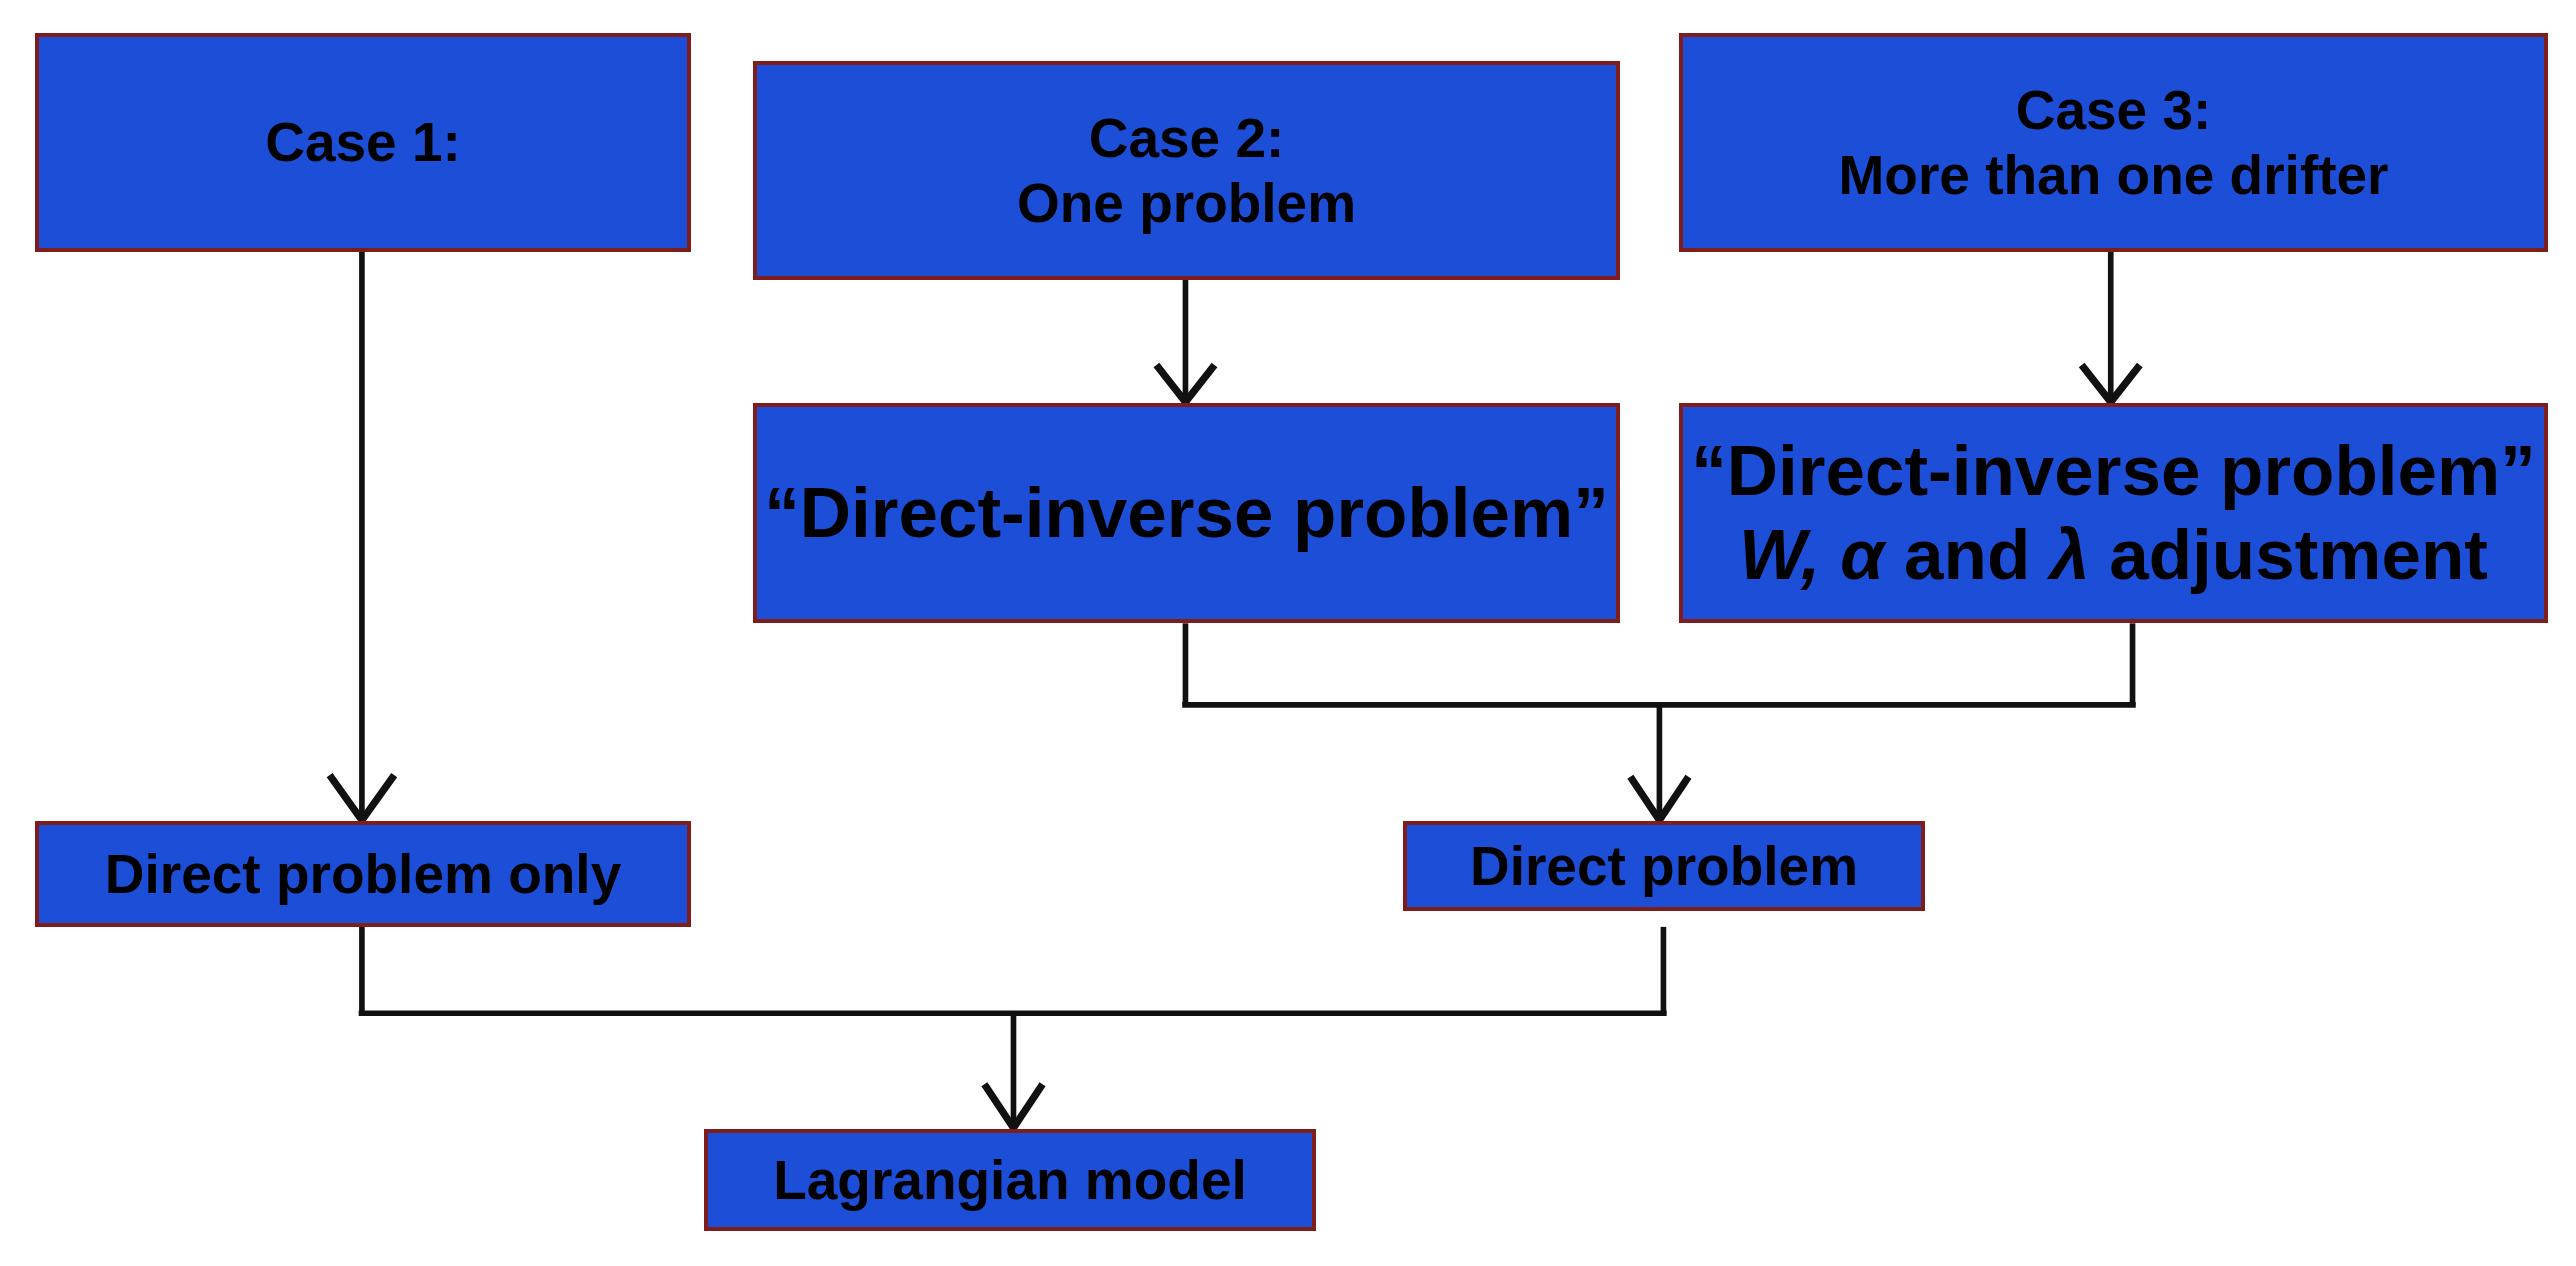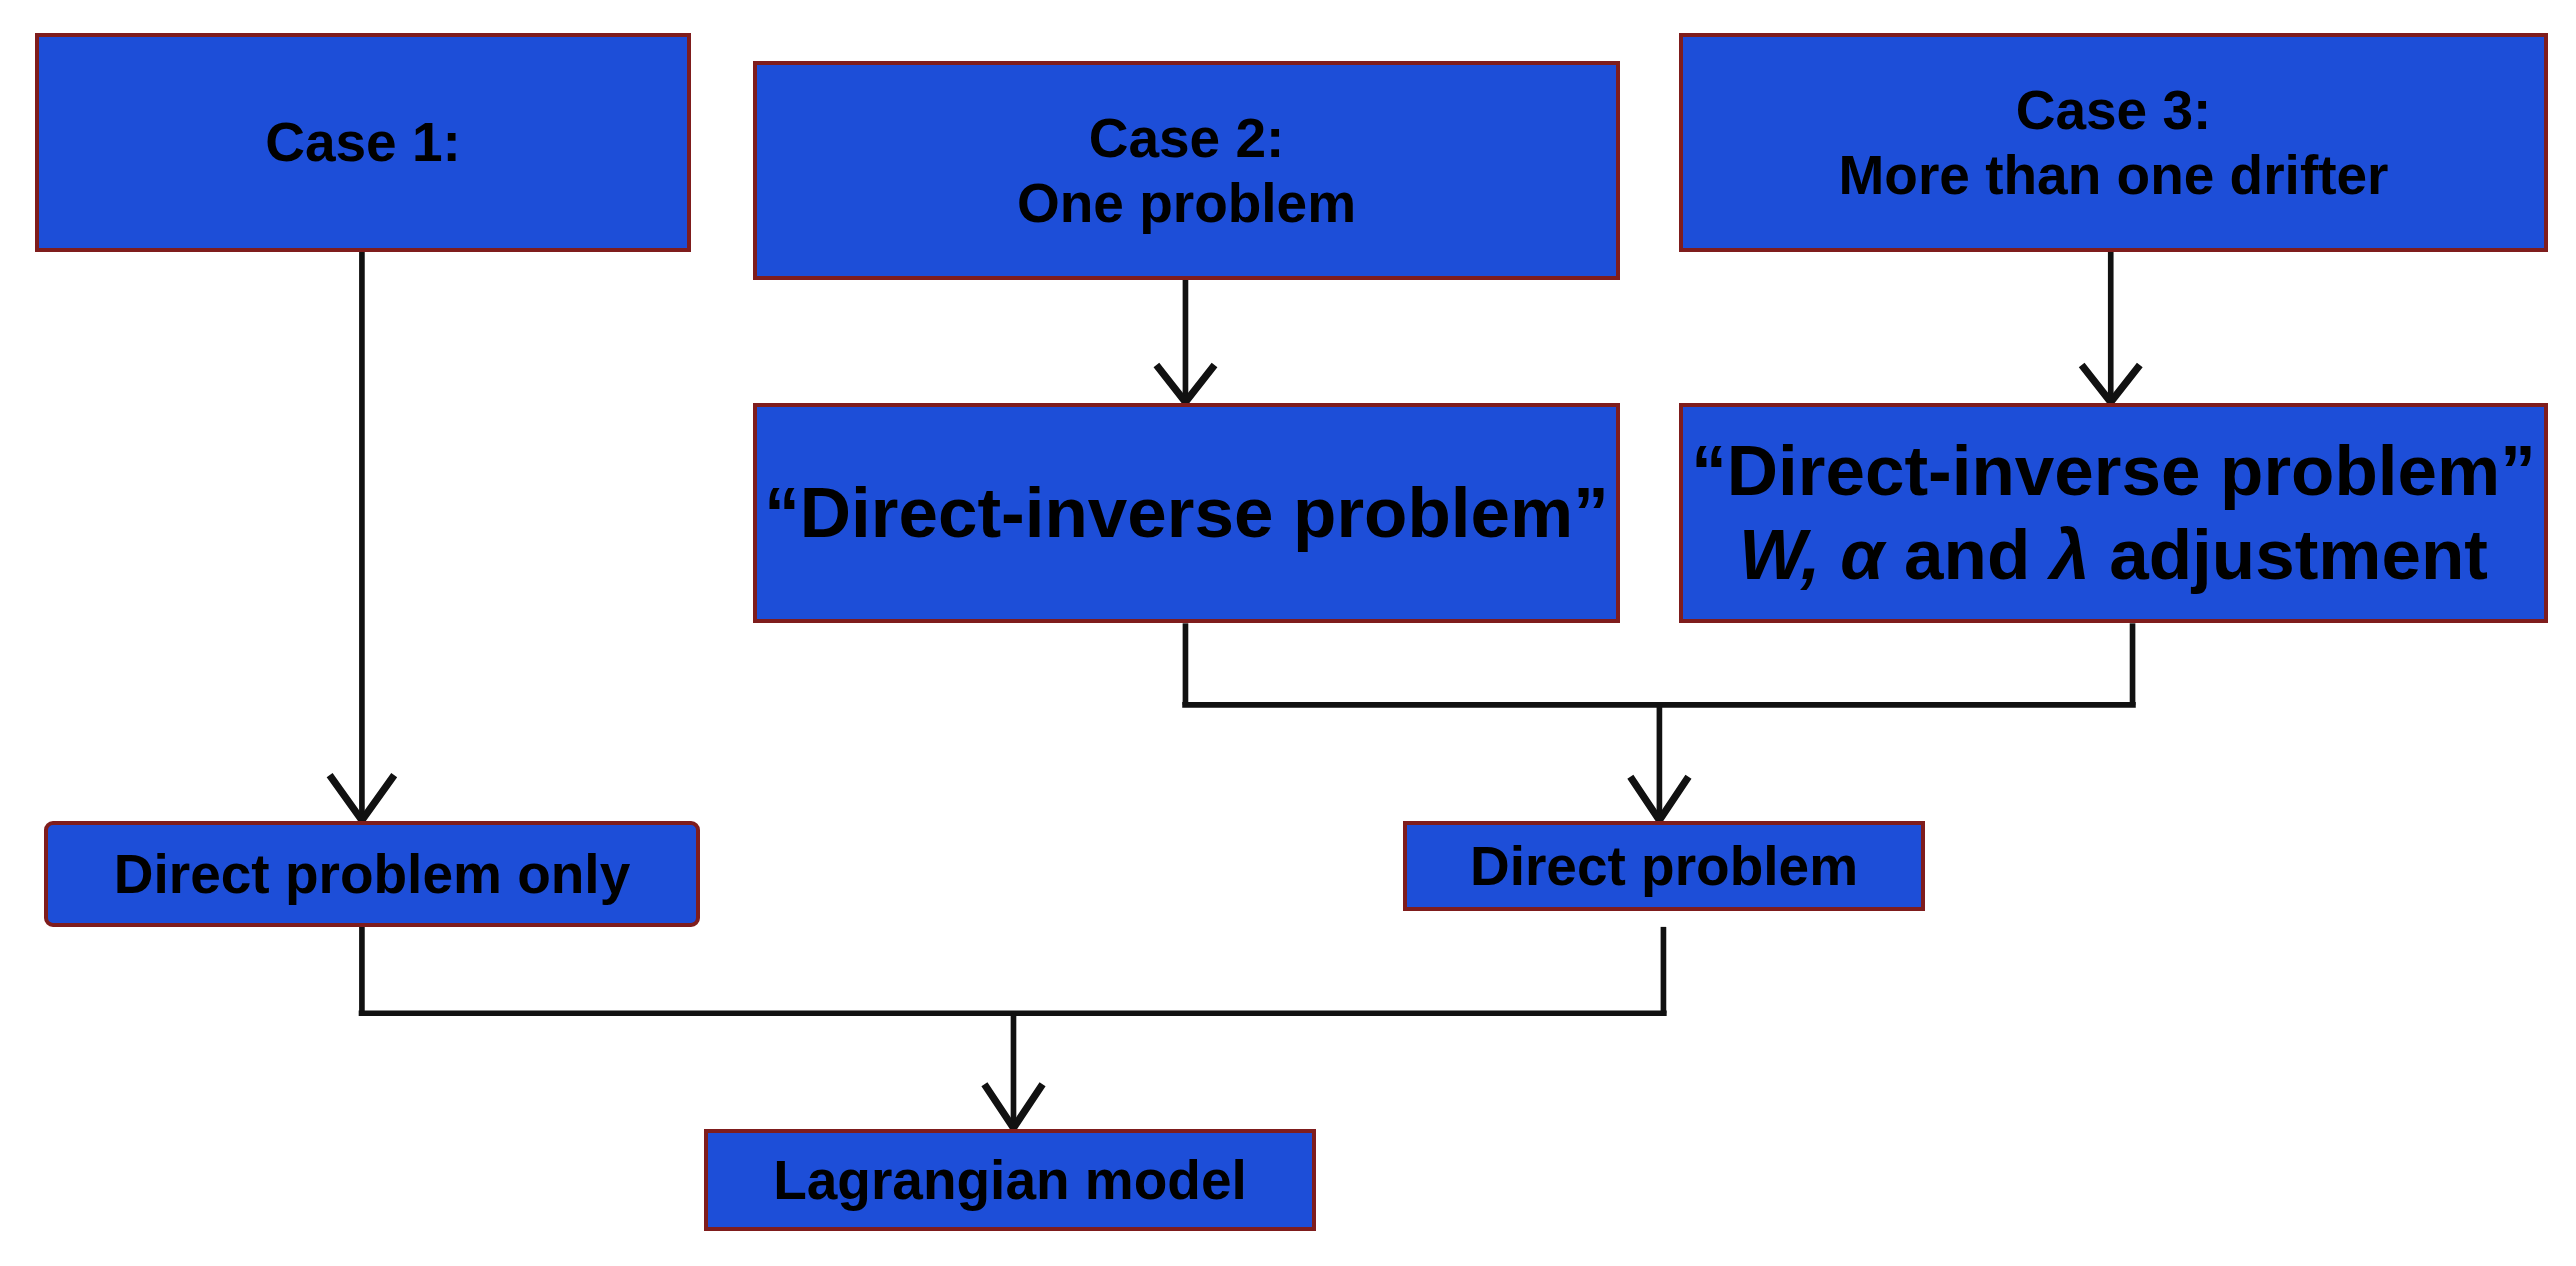--- a/index.html
+++ b/index.html
@@ -102,21 +102,21 @@
 
   <div class="node-box" style="left:753px; top:403px; width:867px; height:220px;">
     <span class="node-line t-mid">“Direct-inverse problem”</span>
   </div>
 
   <div class="node-box" style="left:1679px; top:403px; width:869px; height:220px;">
     <span class="node-line t-mid">“Direct-inverse problem”</span>
     <span class="node-line t-mid"><span class="ital">W,</span>&nbsp;<span class="ital">α</span><span> and </span><span class="ital">λ</span><span> adjustment</span></span>
   </div>
 
-  <div class="node-box" style="left:44px; top:821px; width:656px; height:106px;border-radius:9px;">
+  <div class="node-box" style="left:35px; top:821px; width:656px; height:106px;">
     <span class="node-line t-big">Direct problem only</span>
   </div>
 
   <div class="node-box" style="left:1403px; top:821px; width:522px; height:90px;">
     <span class="node-line t-big">Direct problem</span>
   </div>
 
   <div class="node-box" style="left:704px; top:1129px; width:612px; height:102px;">
     <span class="node-line t-big">Lagrangian model</span>
   </div>

